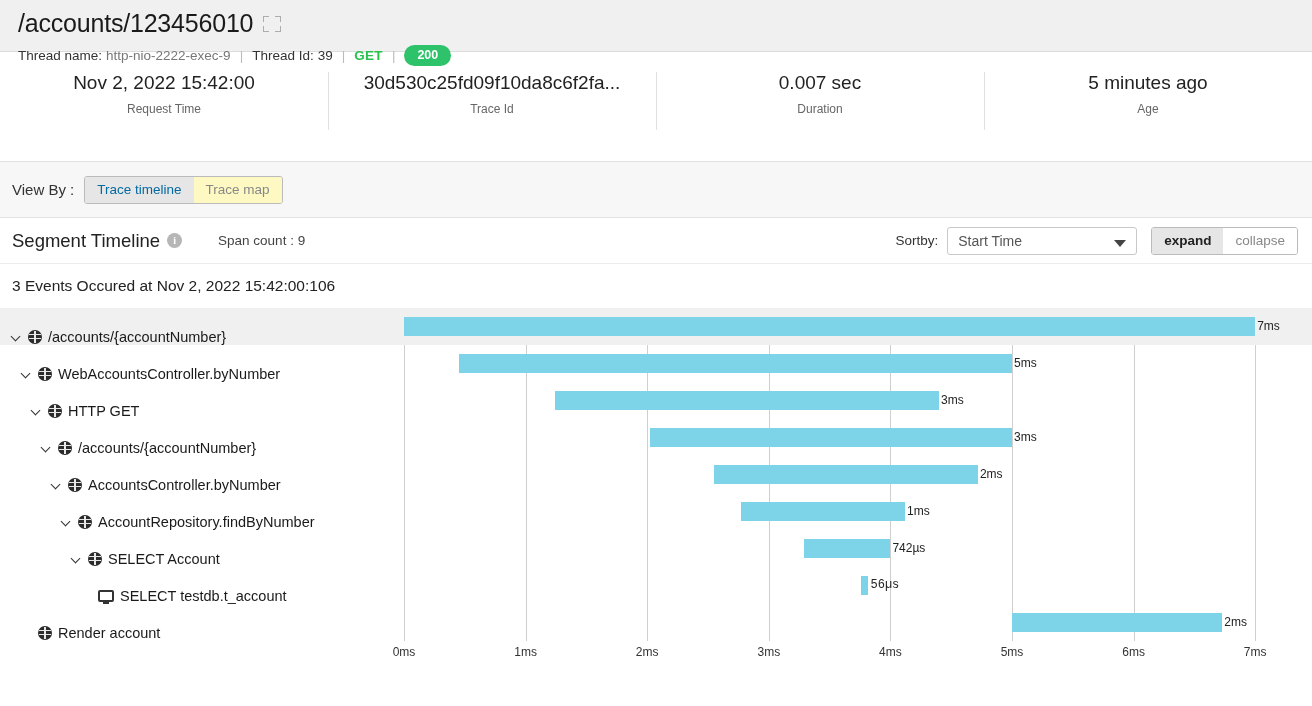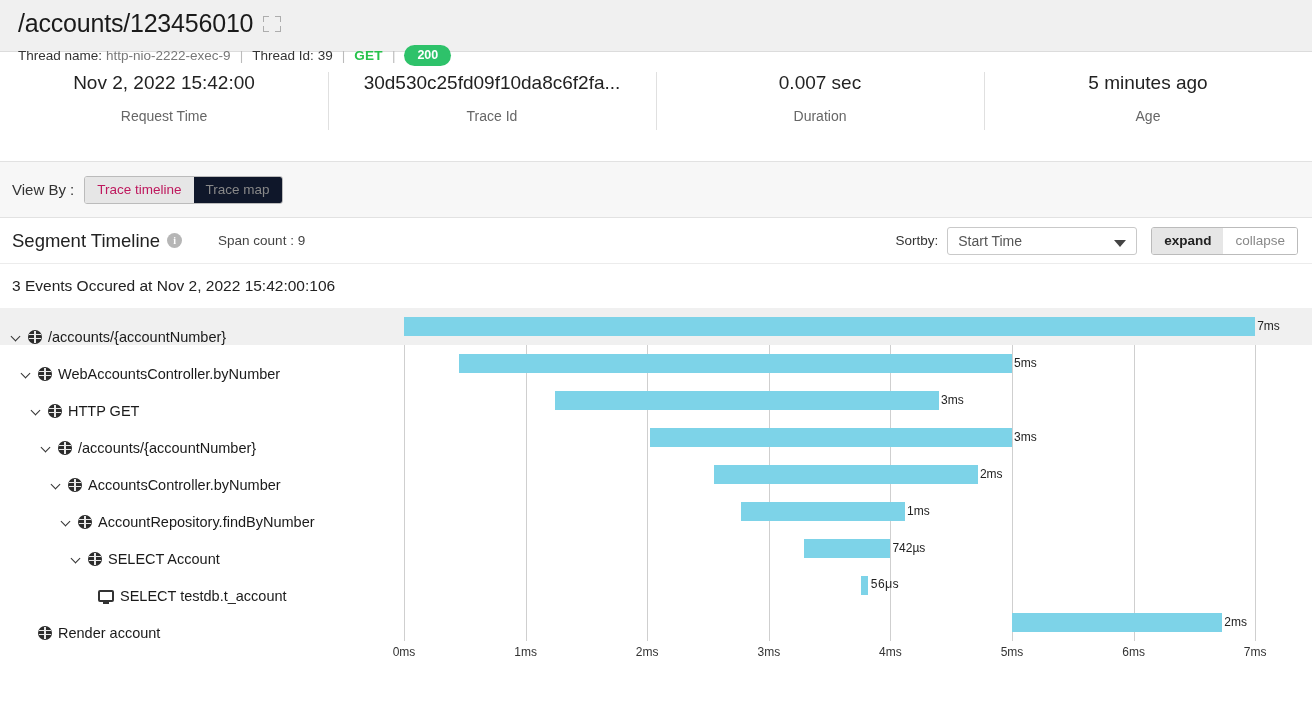--- a/index.html
+++ b/index.html
@@ -67,43 +67,43 @@
   .sum-cell {
     flex: 1;
     text-align: center;
     position: relative;
     padding: 0 14px;
   }
   .sum-cell + .sum-cell::before {
     content:""; position:absolute; left:0; top:2px; width:1px; height:58px; background:#e0e0e0;
   }
   .sum-val { font-size: 19px; color:#222; line-height: 1.35; font-weight:400; }
-  .sum-lbl { font-size: 14px; color:#666; margin-top: 12px; }
+  .sum-lbl { font-size: 12px; color:#666; margin-top: 6px; }
   .sum-cell.trace .sum-val { word-break: break-all; }
 
   
   .viewby {
     height: 56px;
     background:#f7f7f7;
     border-bottom: 1px solid #e2e2e2;
     display:flex; align-items:center;
     padding-left: 12px;
     gap: 10px;
   }
   .viewby-label { font-size: 15px; color:#333; }
   .seg-group {
     border:1px solid #bbb; border-radius:3px; background:#fff;
     display:flex; overflow:hidden; height:28px;
   }
   .seg-btn {
     font-size: 13.5px; padding: 0 12px; display:flex; align-items:center;
-    color:#888; background:#0f172a; cursor:pointer; border:0;
+    color:#888; background:#fef9c3; cursor:pointer; border:0;
     font-family:"Liberation Sans", sans-serif;
   }
-  .seg-btn.active { background:#e6e6e6; color:#be185d; }
+  .seg-btn.active { background:#e6e6e6; color:#0369a1; }
 
   
   .panel { padding: 0; background:#fff; }
   .panel-top {
     display:flex; align-items:center; height: 46px;
     padding: 0 14px 0 12px;
     border-bottom: 1px solid #ececec;
   }
   .panel-title { font-size: 18.5px; color:#222; }
   .info-ico {

